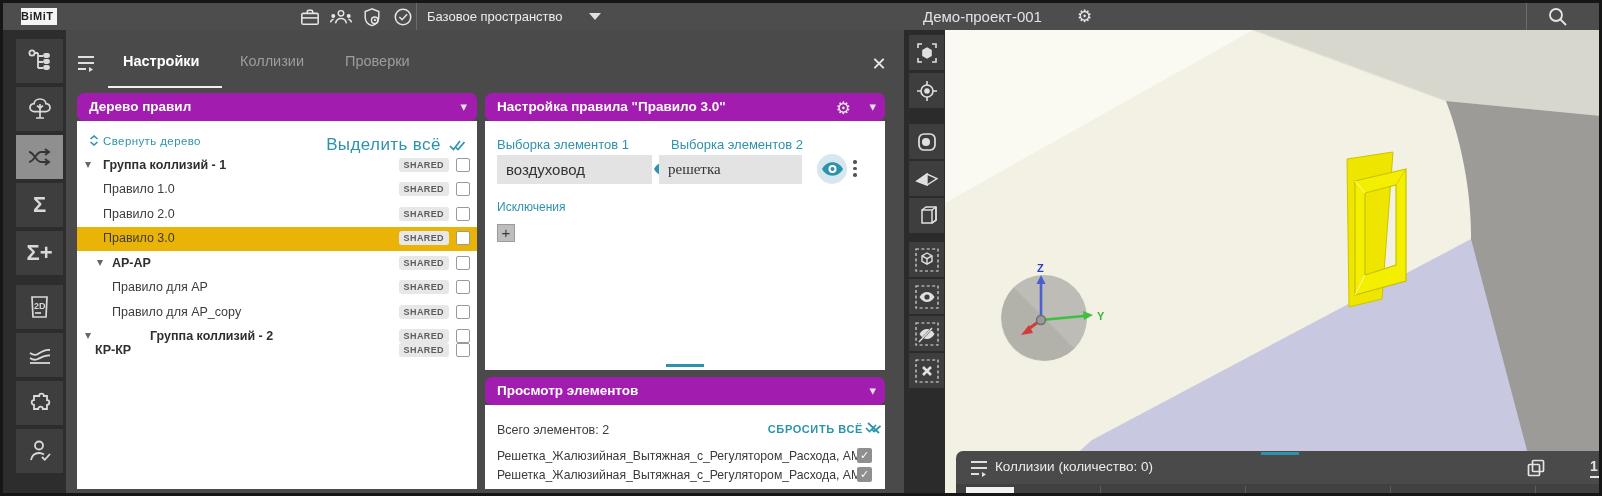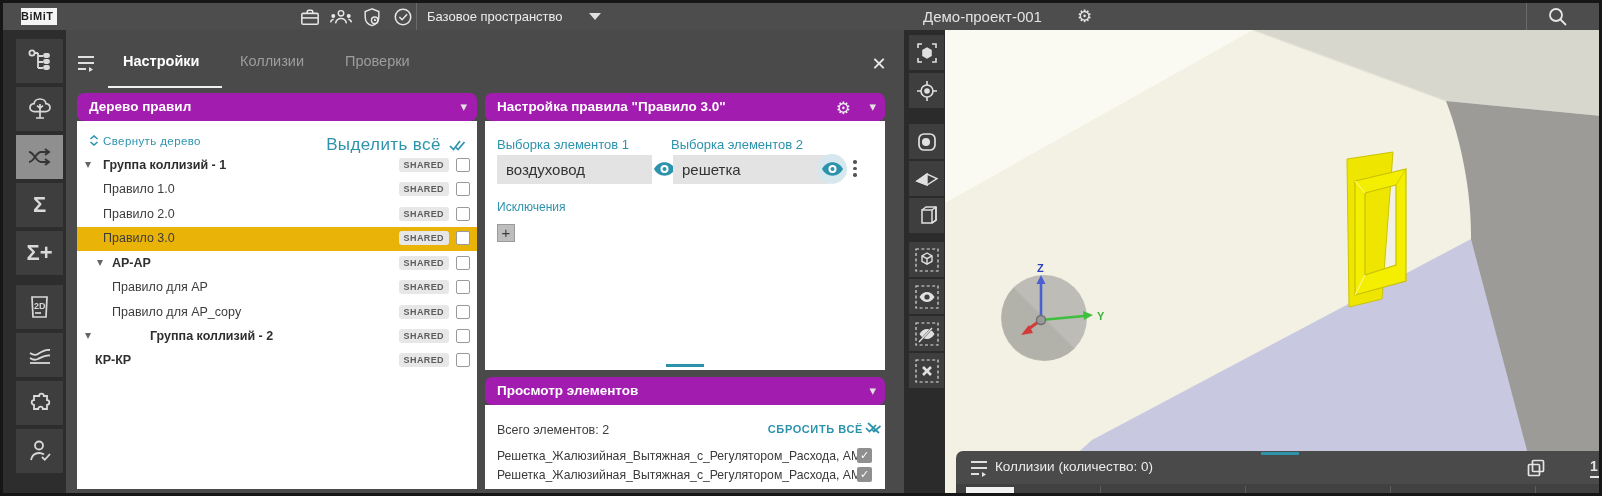--- a/index.html
+++ b/index.html
@@ -310,21 +310,21 @@
       <span class="tlabel" style="left:35px;">Правило для АР_copy</span>
       <span class="pill">SHARED</span>
       <span class="cb"></span>
     </div>
     <div class="trow" style="top:204px;">
       <span class="tcaret" style="left:8px;">▾</span>
       <span class="tlabel b" style="left:26px;padding-left:47px;">Группа коллизий - 2</span>
       <span class="pill">SHARED</span>
       <span class="cb"></span>
     </div>
-    <div class="trow" style="top:228px;">
+    <div class="trow" style="top:218px;">
       <span class="tlabel b" style="left:18px;">КР-КР</span>
       <span class="pill">SHARED</span>
       <span class="cb"></span>
     </div>
   </div>
 
   <div id="rs-header" class="subpanel-header">
     <span>Настройка правила "Правило 3.0"</span>
     <span id="rs-gear">⚙</span>
     <span class="hdr-caret" style="right:9px;top:0;">▾</span>
@@ -335,21 +335,21 @@
 
     <input class="sel-input" style="left: 12px; width: 155px;" value="воздуховод">
     <div class="eye-wrap" style="left:164px;">
       <svg width="23" height="16" viewBox="0 0 24 16">
           <path d="M1 8c2.6-4.6 6.4-7 11-7s8.4 2.4 11 7c-2.6 4.6-6.4 7-11 7S3.6 12.6 1 8z" fill="#2d93ad"></path>
           <circle cx="12" cy="8" r="4.2" fill="#fff"></circle>
           <circle cx="12" cy="8" r="2.1" fill="#2d93ad"></circle>
         </svg>
     </div>
 
-    <input class="sel-input" style="left: 188px; width: 156px;" value="решетка">
+    <input class="sel-input" style="left: 174px; width: 143px; font-family: Liberation Serif, serif;" value="решетка">
     <div class="eye-wrap bg" style="left:332px;">
       <svg width="23" height="16" viewBox="0 0 24 16">
           <path d="M1 8c2.6-4.6 6.4-7 11-7s8.4 2.4 11 7c-2.6 4.6-6.4 7-11 7S3.6 12.6 1 8z" fill="#2d93ad"></path>
           <circle cx="12" cy="8" r="4.2" fill="#fff"></circle>
           <circle cx="12" cy="8" r="2.1" fill="#2d93ad"></circle>
         </svg>
     </div>
     <div id="kebab">
         <i></i>
         <i></i>

